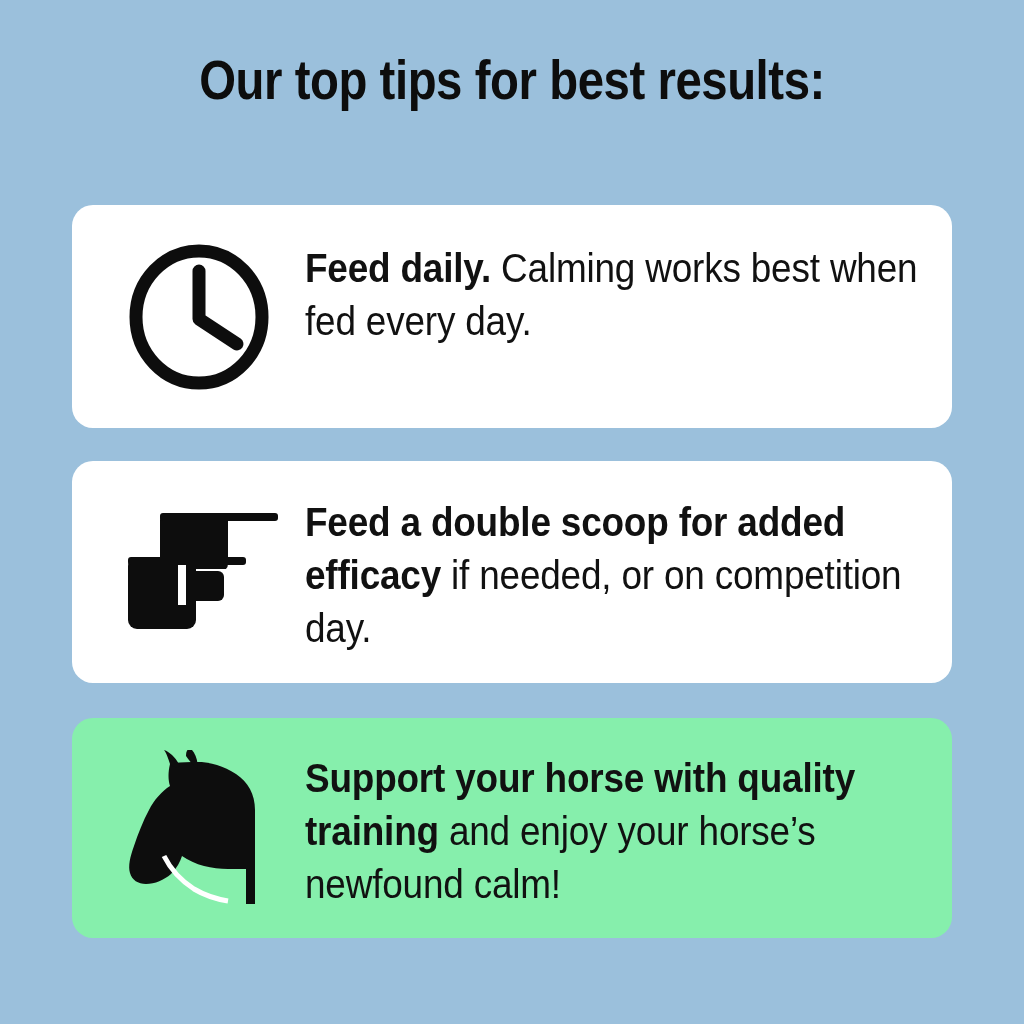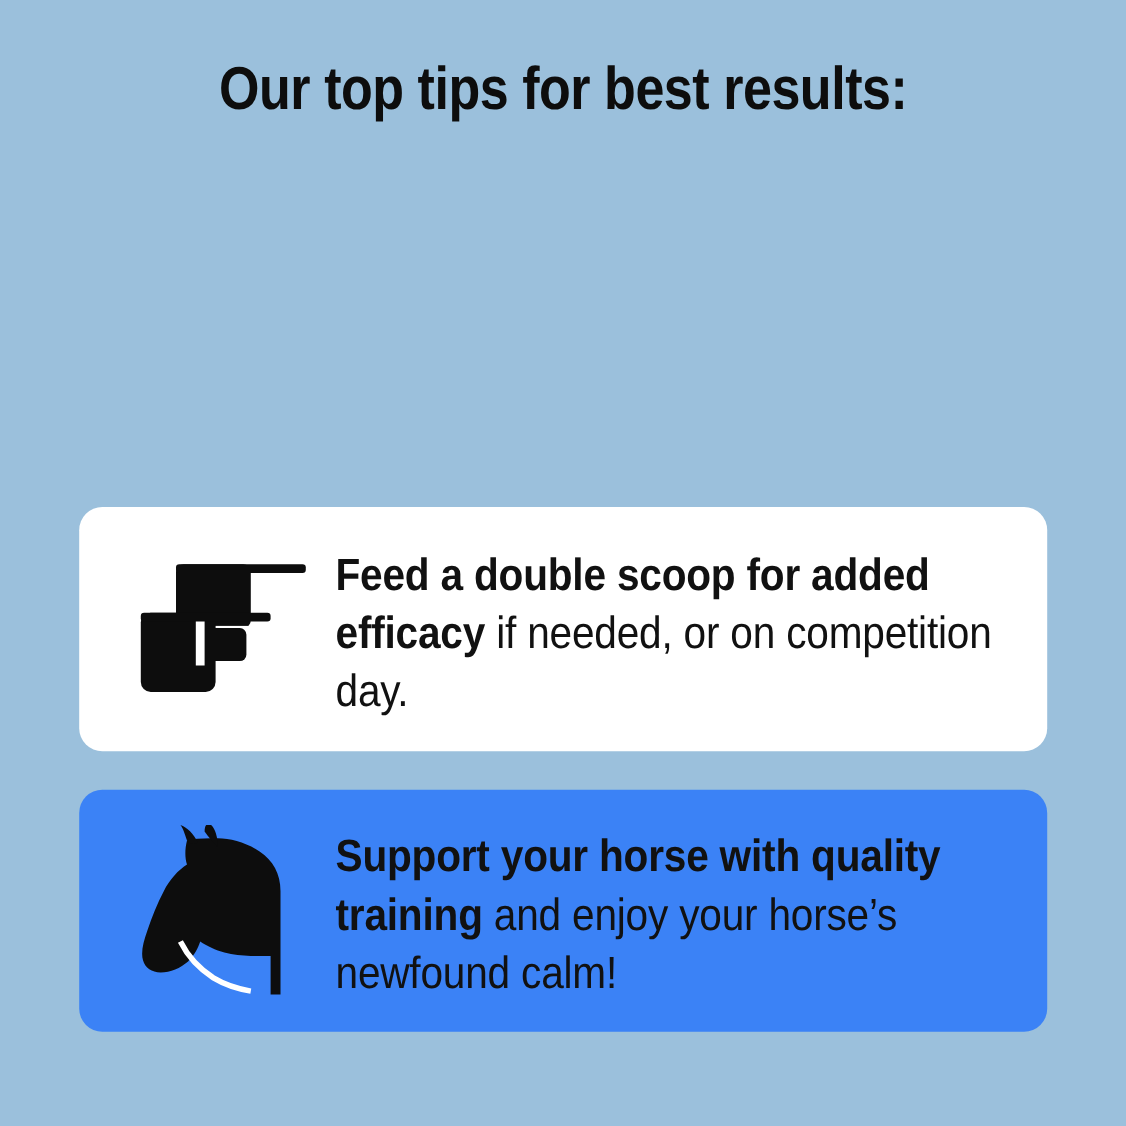--- a/index.html
+++ b/index.html
@@ -89,20 +89,34 @@
 
   
 </style>
 </head>
 <body style="background: rgb(155, 192, 220);">
 
 <div id="page-wrap">
 
   <div id="page-title">Our top tips for best results:</div>
 
+  <div class="card" id="card-1" style="background: rgb(255, 255, 255);">
+
+    <span class="card-icon" id="icon-clock-wrap">
+      <svg viewBox="0 0 158 148" xmlns="http://www.w3.org/2000/svg" aria-hidden="true">
+        <ellipse cx="79" cy="74" rx="63" ry="66" fill="none" stroke="#0d0d0d" stroke-width="13"></ellipse>
+        <path d="M79 28 L79 76 L117 101" fill="none" stroke="#0d0d0d" stroke-width="13" stroke-linecap="round" stroke-linejoin="round"></path>
+      </svg>
+    </span>
+
+    <div class="card-text" style="color: rgb(17, 17, 17);">
+      <b>Feed daily.</b>
+      <span>Calming works best when fed every day.</span>
+    </div>
+  </div>
 
   <div class="card" id="card-2" style="background: rgb(255, 255, 255);">
 
     <span class="card-icon" id="icon-scoop-wrap">
       <svg viewBox="0 0 168 140" xmlns="http://www.w3.org/2000/svg" aria-hidden="true">
 
         <g fill="#0d0d0d">
           <rect x="46" y="14" width="68" height="58" rx="7"></rect>
           <rect x="46" y="14" width="118" height="8" rx="3"></rect>
         </g>
@@ -120,21 +134,21 @@
           <rect x="64" y="66" width="8" height="40"></rect>
         </g>
       </svg>
     </span>
 
     <div class="card-text" style="color: rgb(17, 17, 17);">
       <b>Feed a double scoop for added efficacy</b><span> if needed, or on competition day.</span>
     </div>
   </div>
 
-  <div class="card" id="card-3" style="background: #3b82f6;">
+  <div class="card" id="card-3" style="background: #86efac;">
 
     <span class="card-icon" id="icon-horse-wrap">
       <svg viewBox="0 0 170 155" xmlns="http://www.w3.org/2000/svg" aria-hidden="true">
         <path fill="#0d0d0d" d="
           M62 14
           C60 22 60 30 62 36
           C54 41 46 50 41 60
           C35 71 30 84 26 96
           C22 107 20 116 22 123
           C24 130 30 134 38 134

